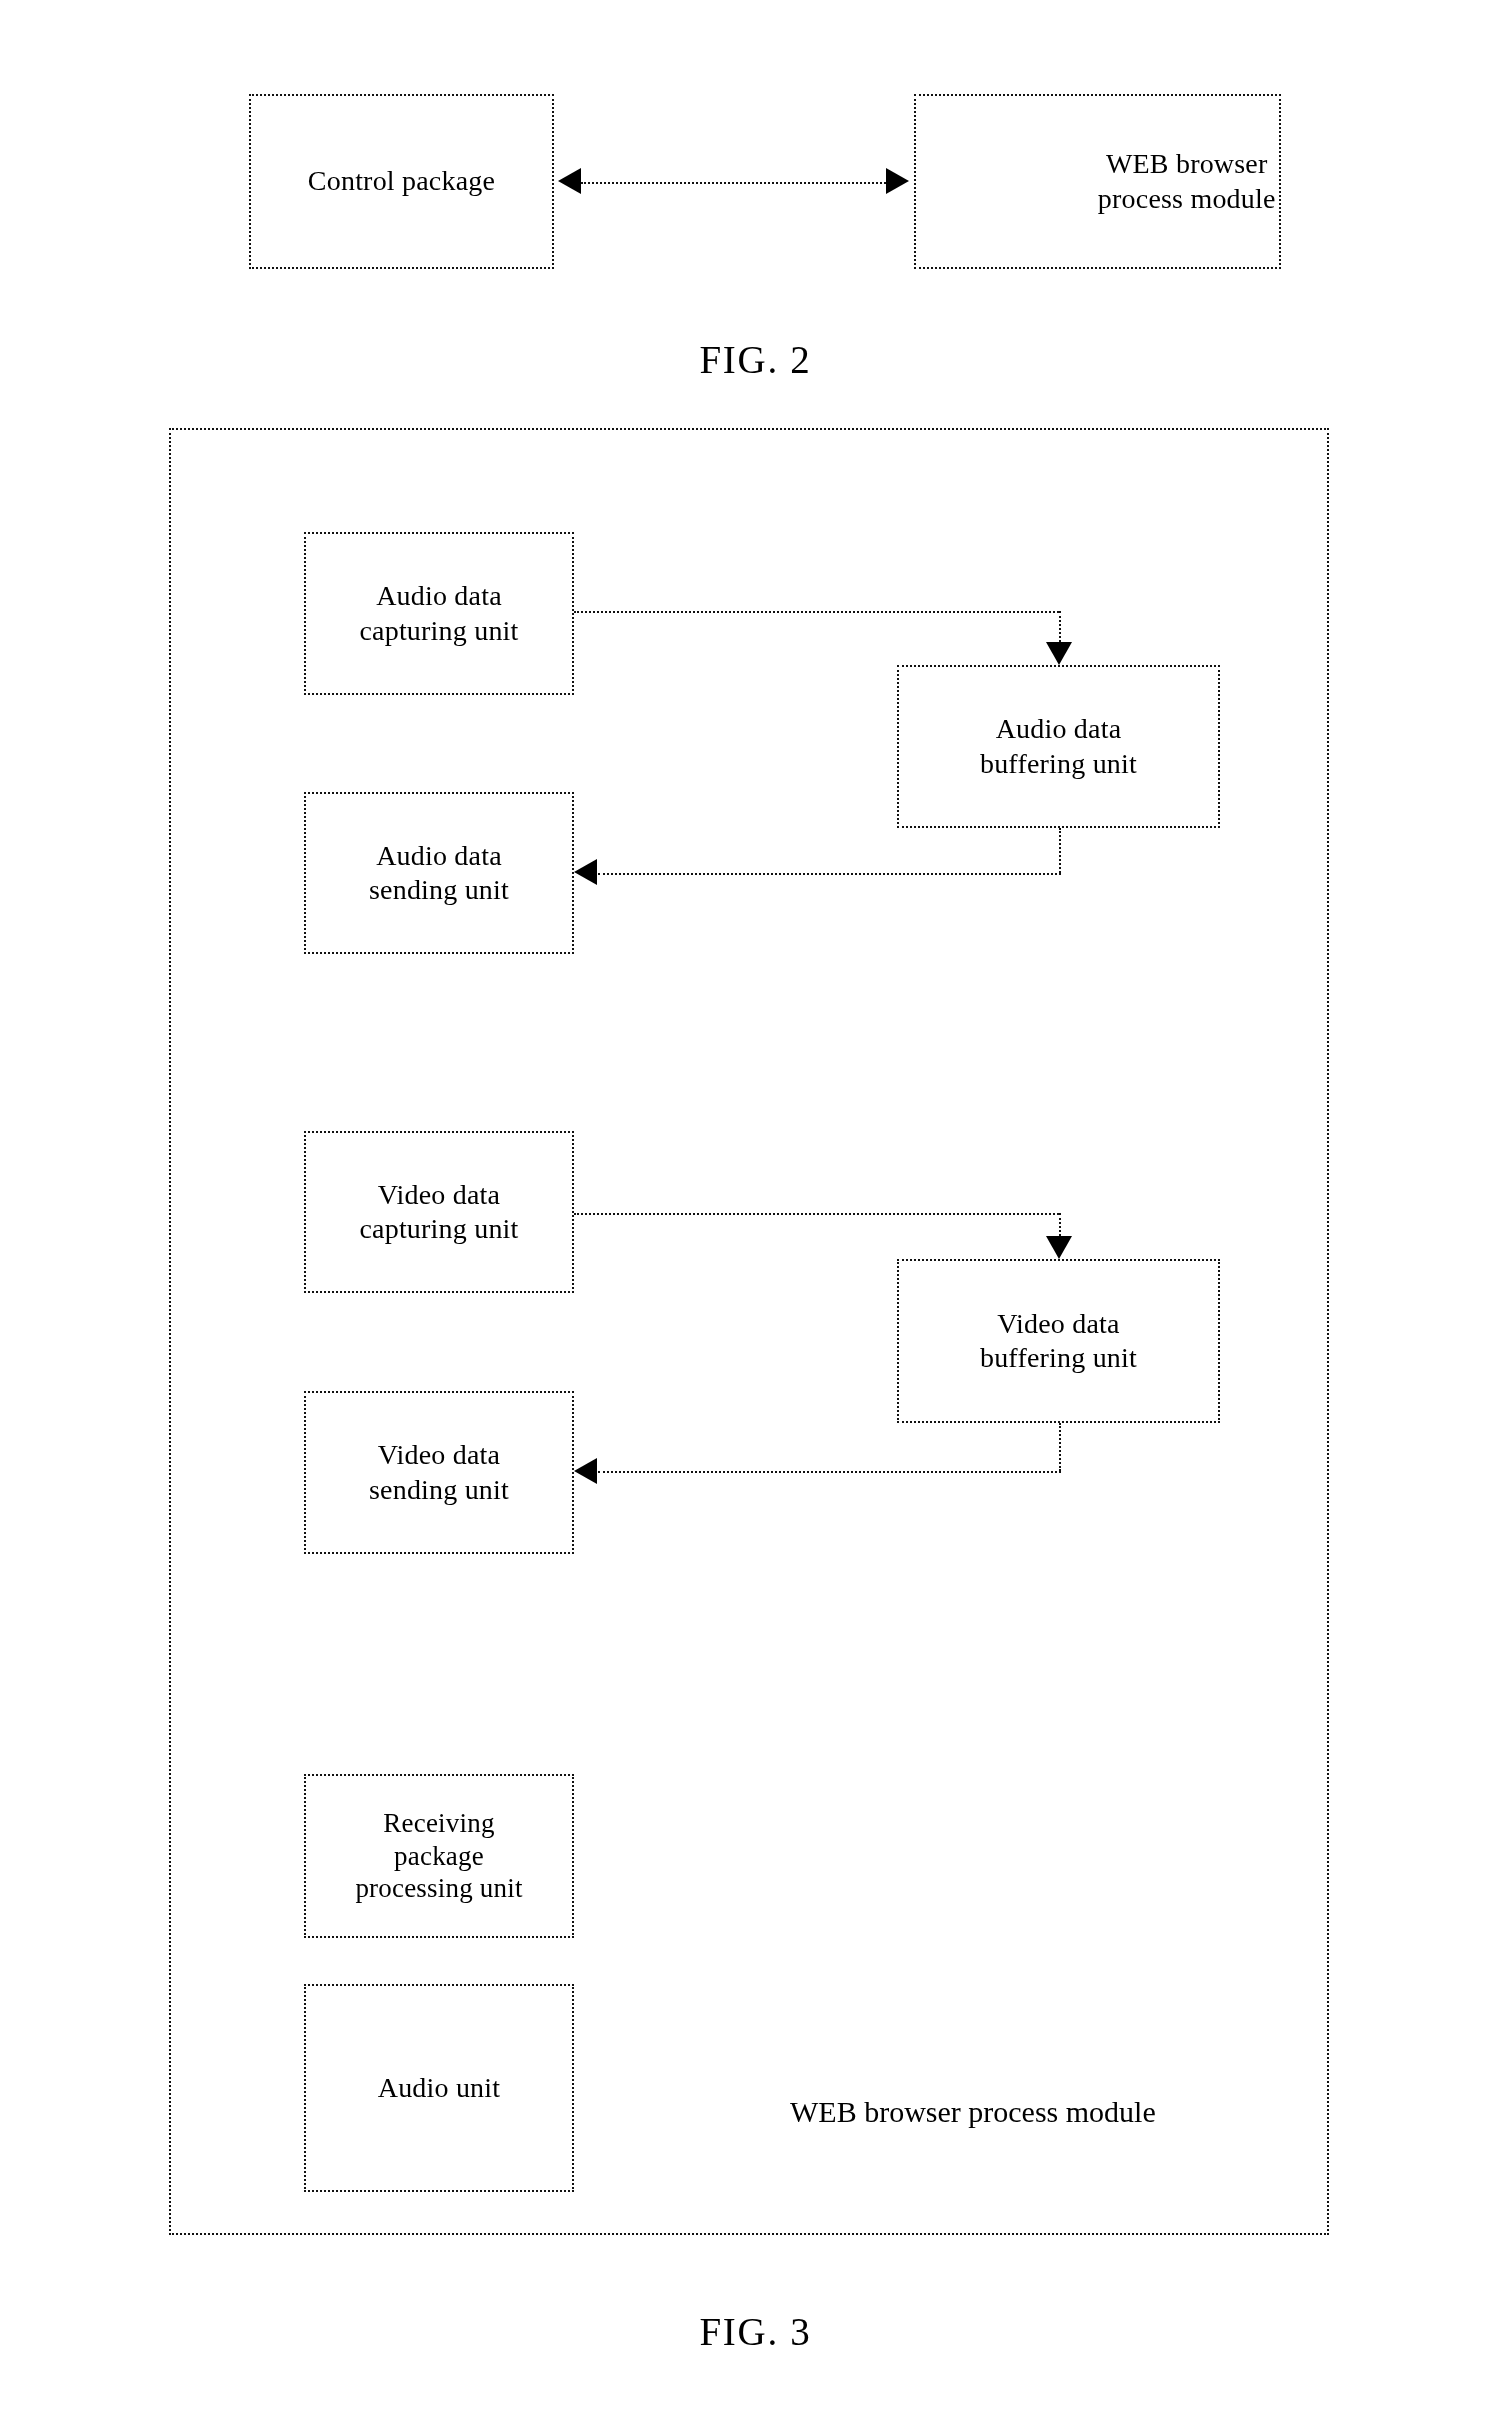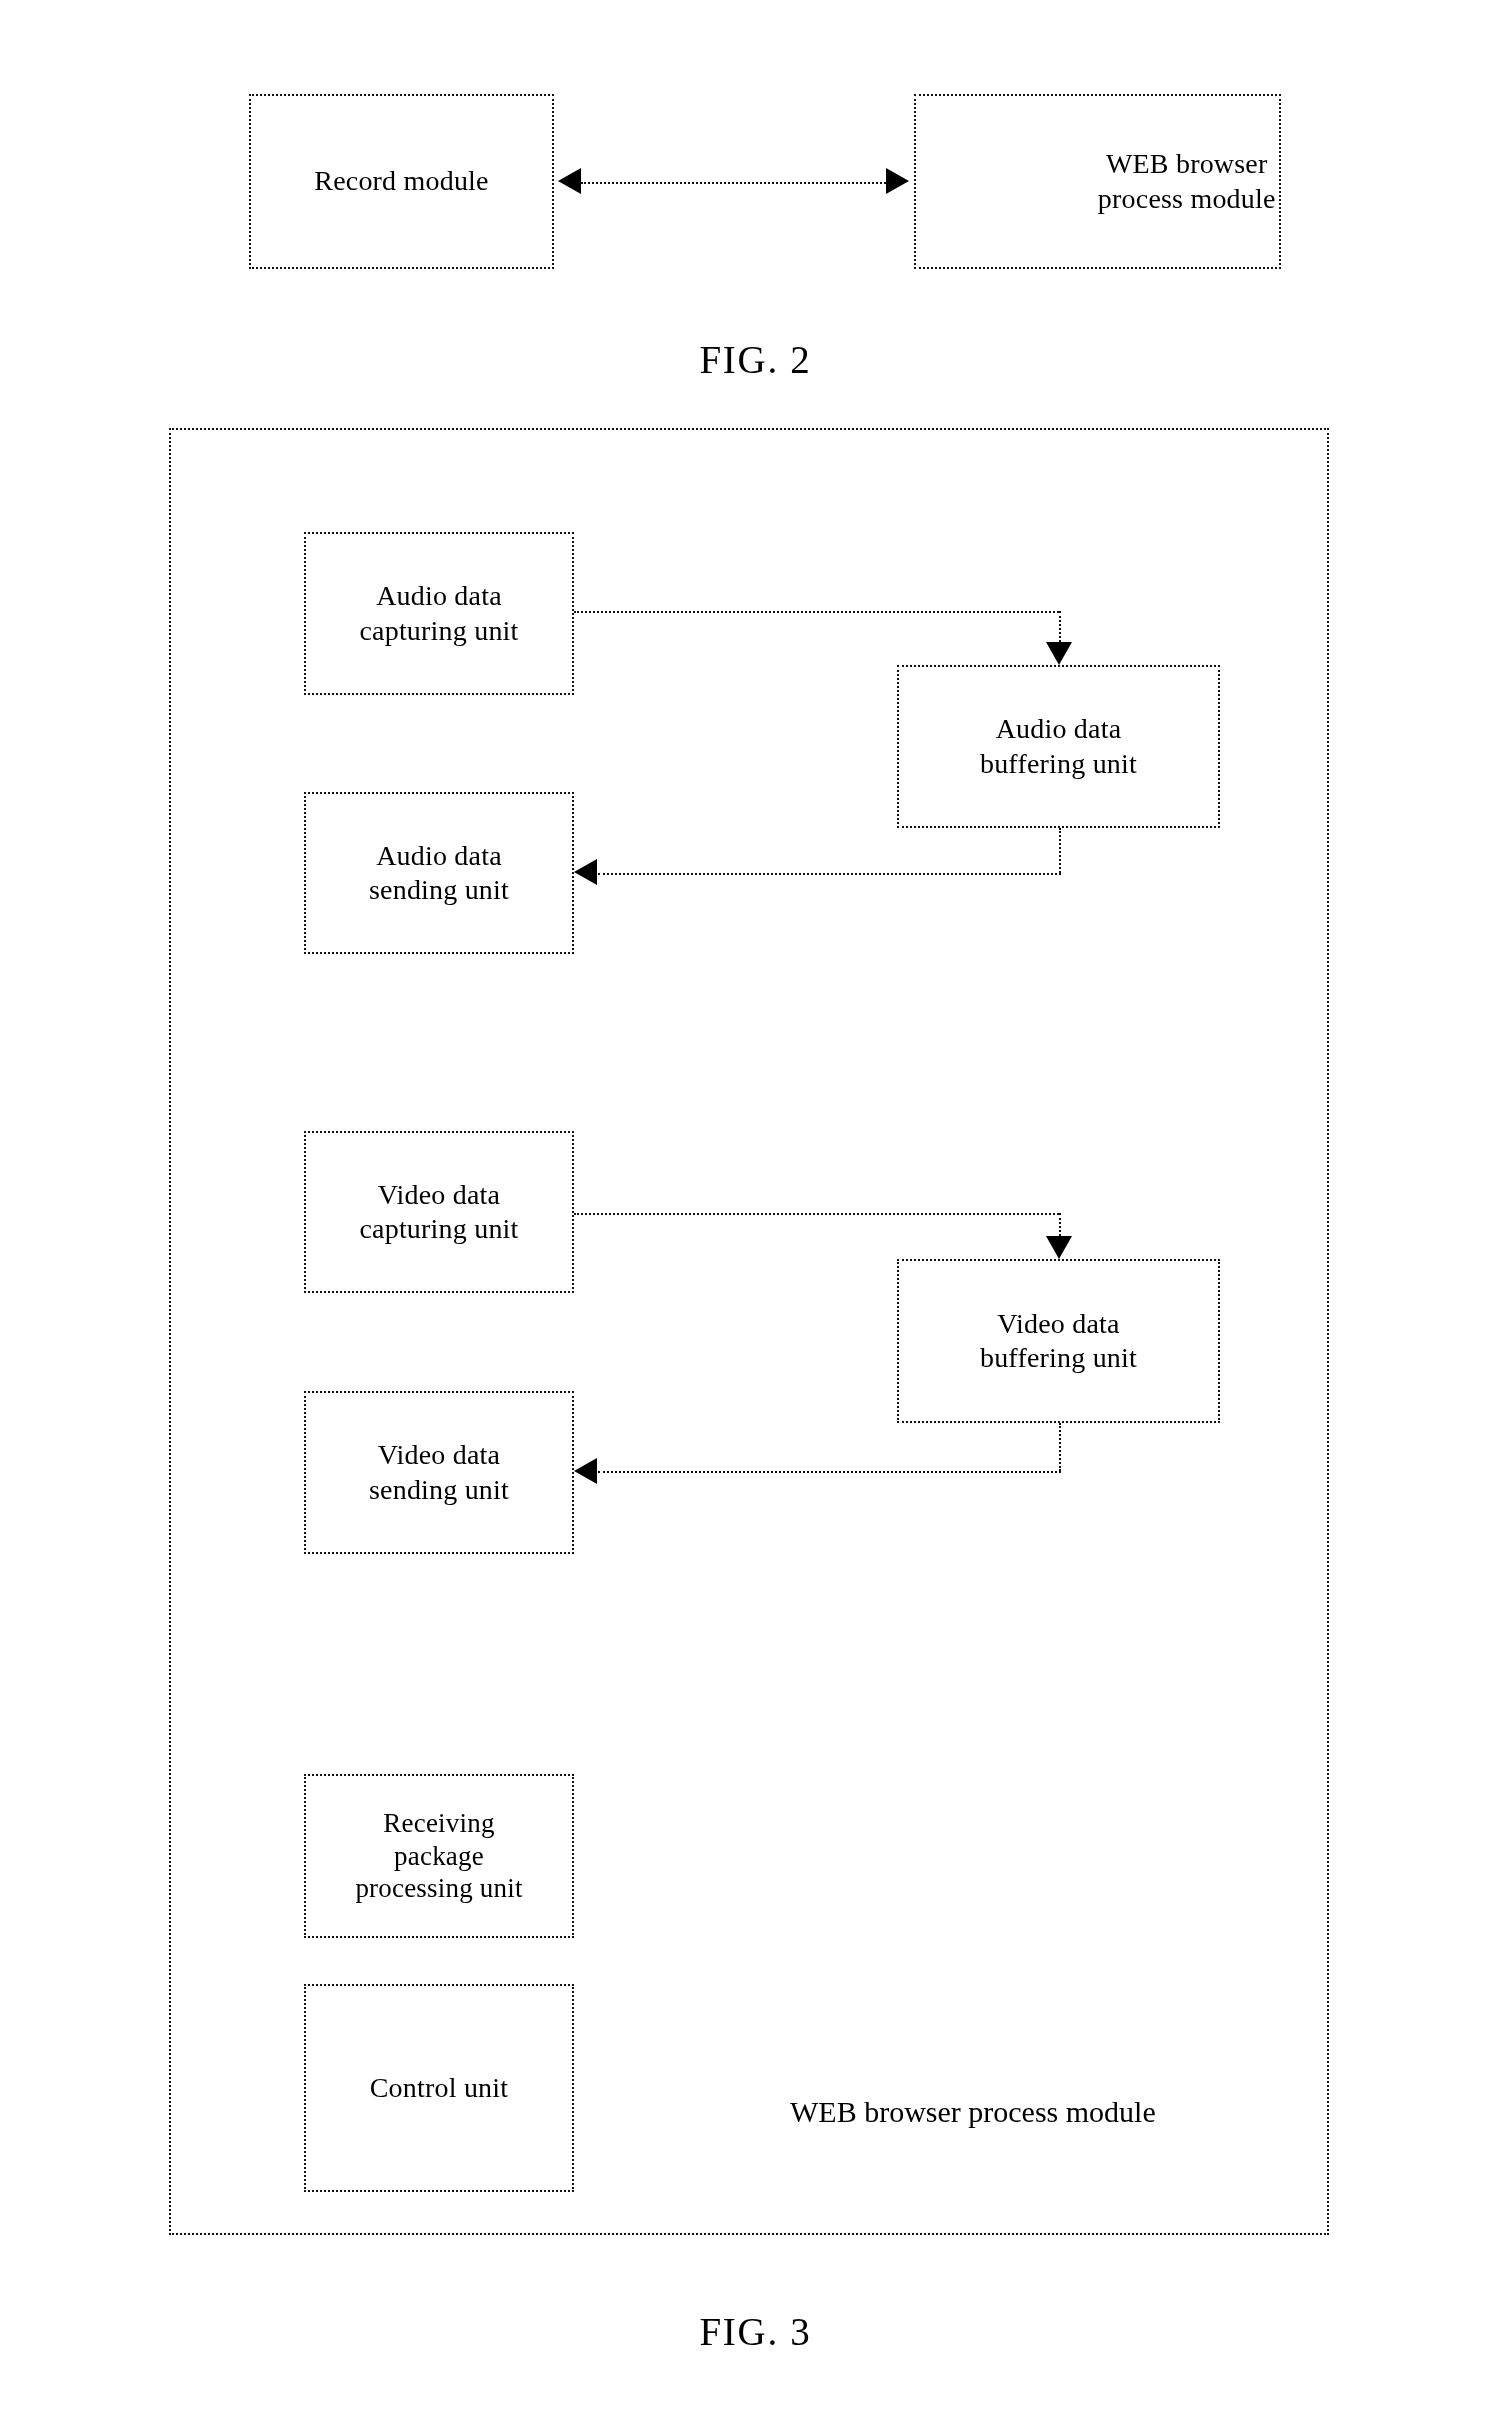--- a/index.html
+++ b/index.html
@@ -101,21 +101,21 @@
   }
 </style>
 </head>
 <body>
 
 <div class="canvas">
 
   <div>
 
     <div class="box" style="left:249px; top:94px; width:305px; height:175px;">
-      <div class="label">Record module</div>
+      <div class="label">Control package</div>
     </div>
 
     <div class="box" style="left:914px; top:94px; width:367px; height:175px;justify-content:flex-end;">
       <div class="label">WEB browser
 process module</div>
     </div>
 
     <div>
       <div class="h-line" style="left:581px; top:182px; width:305px;"></div>
       <div class="arrow arrow-left" style="left:558px; top:168px;"></div>
@@ -183,21 +183,21 @@
       <div class="arrow arrow-left" style="left:574px; top:1458px;"></div>
     </div>
 
     <div class="box" style="left:304px; top:1774px; width:270px; height:164px;">
       <div class="label" style="font-size:27px;">Receiving
 package
 processing unit</div>
     </div>
 
     <div class="box" style="left:304px; top:1984px; width:270px; height:208px;">
-      <div class="label">Control unit</div>
+      <div class="label">Audio unit</div>
     </div>
 
     <div class="frame-label" style="left:790px; top:2095px;">WEB browser process module</div>
 
     <div class="fig-caption" style="left:0; top:2309px;">FIG. 3</div>
   </div>
 
 </div>
 
 

